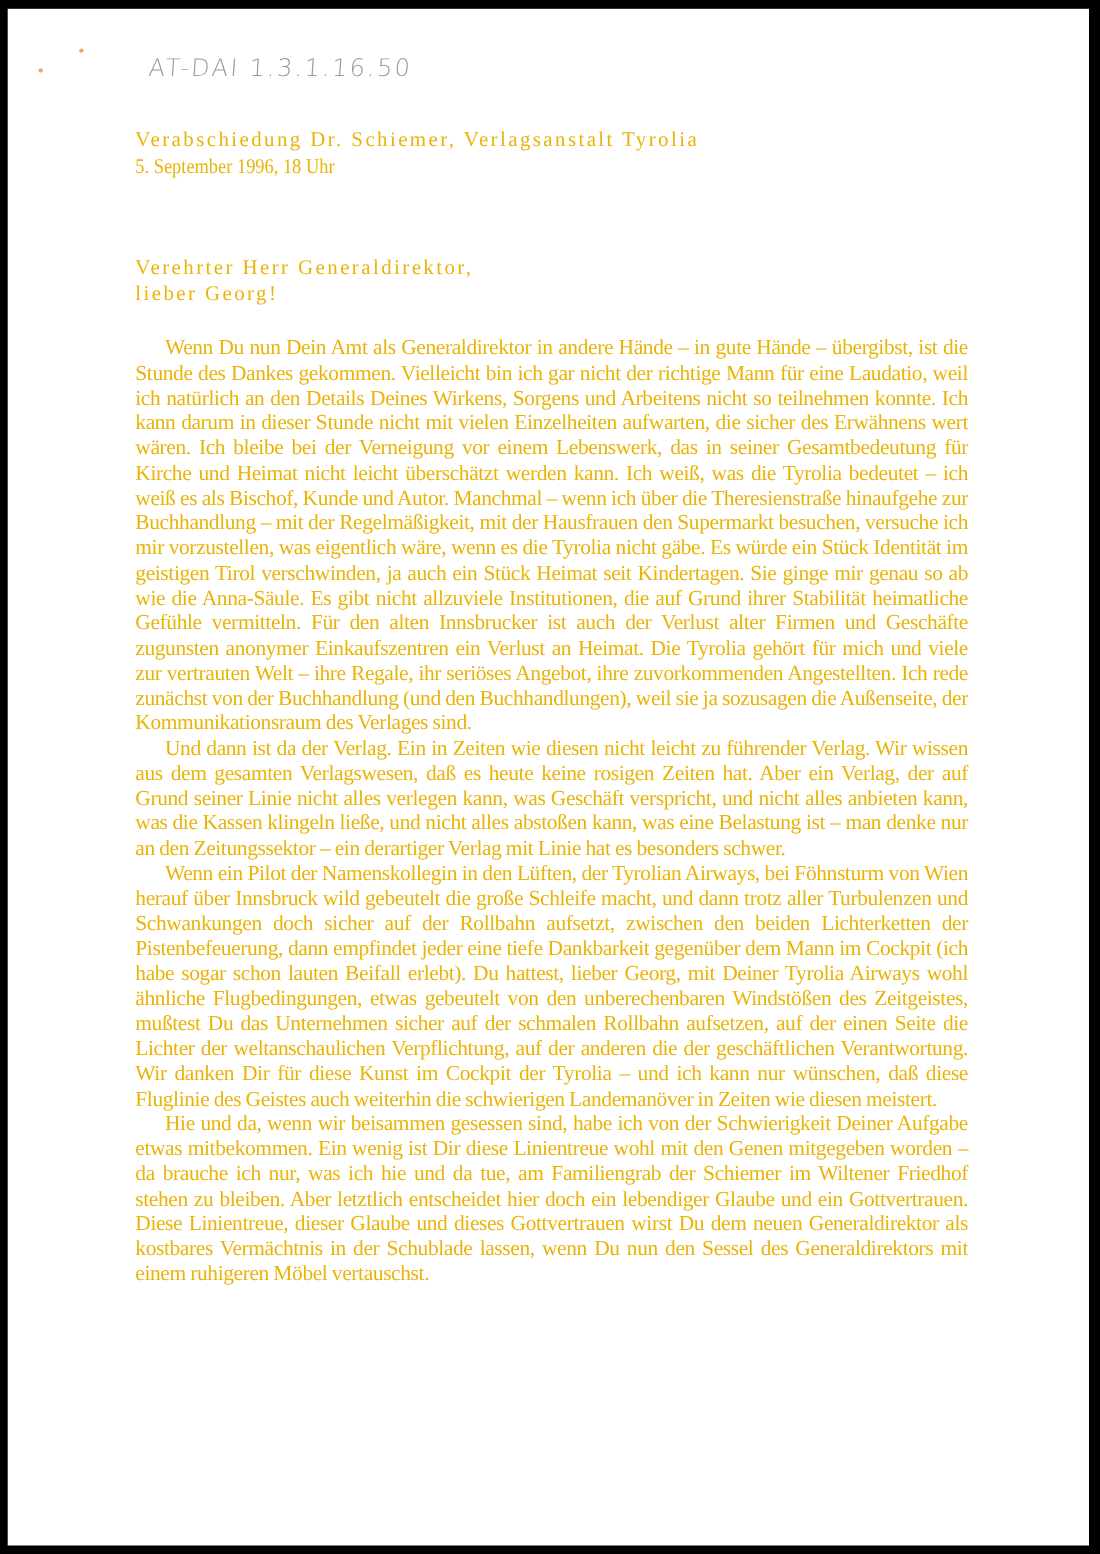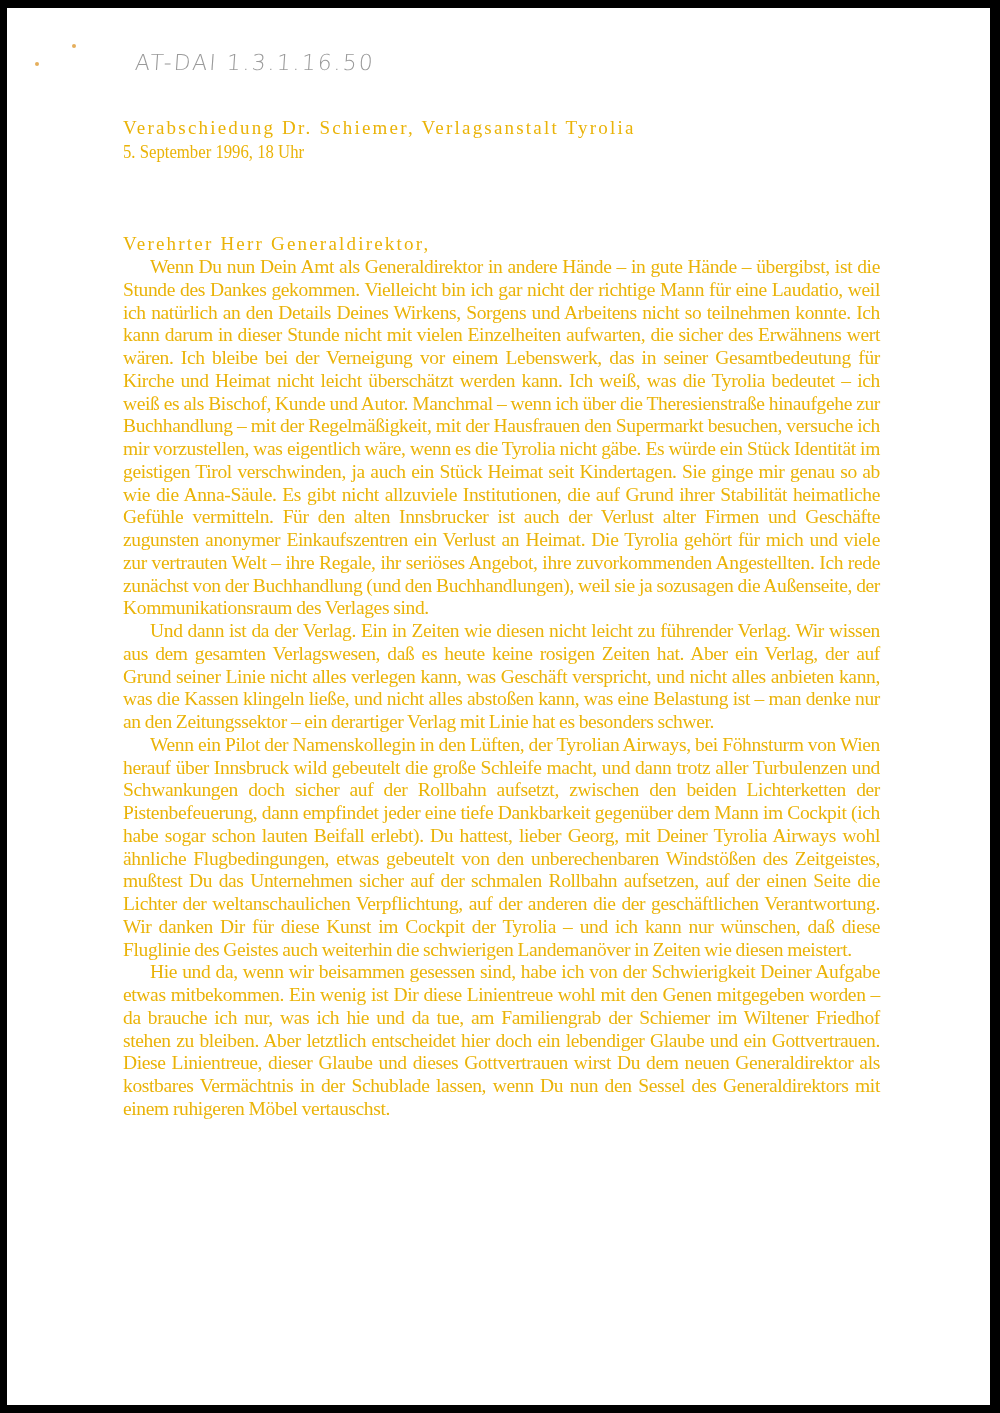--- a/index.html
+++ b/index.html
@@ -61,20 +61,21 @@
       transform-origin: left;
       white-space: nowrap;
     }
     .salutation {
       margin-top: 68px;
     }
     .salutation .heading-line {
       line-height: 24px;
     }
     .body-text {
+      margin-top: 26px;
     }
     .para {
       margin: 0;
       font-size: 19.5px;
       line-height: 22.75px;
       text-align: justify;
       text-indent: 27px;
       letter-spacing: -0.35px;
       word-spacing: -0.5px;
     }
@@ -88,20 +89,21 @@
 
   <div class="archive-note">AT-DAI 1.3.1.16.50</div>
 </div>
 
 <div class="doc">
   <div class="heading-line">Verabschiedung Dr. Schiemer, Verlagsanstalt Tyrolia</div>
   <div class="date-line">5. September 1996, 18 Uhr</div>
 
   <div class="salutation">
     <div class="heading-line">Verehrter Herr Generaldirektor,</div>
+    <div class="heading-line">lieber Georg!</div>
   </div>
 
   <div class="body-text">
     <p class="para">Wenn Du nun Dein Amt als Generaldirektor in andere Hände – in gute Hände – übergibst, ist die Stunde des Dankes gekommen. Vielleicht bin ich gar nicht der richtige Mann für eine Laudatio, weil ich natürlich an den Details Deines Wirkens, Sorgens und Arbeitens nicht so teilnehmen konnte. Ich kann darum in dieser Stunde nicht mit vielen Einzelheiten aufwarten, die sicher des Erwähnens wert wären. Ich bleibe bei der Verneigung vor einem Lebenswerk, das in seiner Gesamtbedeutung für Kirche und Heimat nicht leicht überschätzt werden kann. Ich weiß, was die Tyrolia bedeutet – ich weiß es als Bischof, Kunde und Autor. Manchmal – wenn ich über die Theresienstraße hinaufgehe zur Buchhandlung – mit der Regelmäßigkeit, mit der Hausfrauen den Supermarkt besuchen, versuche ich mir vorzustellen, was eigentlich wäre, wenn es die Tyrolia nicht gäbe. Es würde ein Stück Identität im geistigen Tirol verschwinden, ja auch ein Stück Heimat seit Kindertagen. Sie ginge mir genau so ab wie die Anna-Säule. Es gibt nicht allzuviele Institutionen, die auf Grund ihrer Stabilität heimatliche Gefühle vermitteln. Für den alten Innsbrucker ist auch der Verlust alter Firmen und Geschäfte zugunsten anonymer Einkaufszentren ein Verlust an Heimat. Die Tyrolia gehört für mich und viele zur vertrauten Welt – ihre Regale, ihr seriöses Angebot, ihre zuvorkommenden Ange­stellten. Ich rede zunächst von der Buchhandlung (und den Buchhandlungen), weil sie ja sozusagen die Außenseite, der Kommunikationsraum des Verlages sind.</p>
     <p class="para">Und dann ist da der Verlag. Ein in Zeiten wie diesen nicht leicht zu führender Verlag. Wir wissen aus dem gesamten Verlagswesen, daß es heute keine rosigen Zeiten hat. Aber ein Verlag, der auf Grund seiner Linie nicht alles verlegen kann, was Geschäft verspricht, und nicht alles anbieten kann, was die Kassen klingeln ließe, und nicht alles abstoßen kann, was eine Belastung ist – man denke nur an den Zeitungssektor – ein derartiger Verlag mit Linie hat es besonders schwer.</p>
     <p class="para">Wenn ein Pilot der Namenskollegin in den Lüften, der Tyrolian Airways, bei Föhnsturm von Wien herauf über Innsbruck wild gebeutelt die große Schleife macht, und dann trotz aller Turbulenzen und Schwankungen doch sicher auf der Rollbahn aufsetzt, zwischen den beiden Lichterketten der Pistenbefeuerung, dann empfindet jeder eine tiefe Dankbarkeit gegenüber dem Mann im Cockpit (ich habe sogar schon lauten Beifall erlebt). Du hattest, lieber Georg, mit Deiner Tyrolia Airways wohl ähnliche Flugbedingungen, etwas gebeutelt von den unberechenbaren Windstößen des Zeitgeistes, mußtest Du das Unternehmen sicher auf der schmalen Rollbahn aufsetzen, auf der einen Seite die Lichter der weltanschaulichen Verpflichtung, auf der anderen die der geschäftlichen Verantwortung. Wir danken Dir für diese Kunst im Cockpit der Tyrolia – und ich kann nur wünschen, daß diese Fluglinie des Geistes auch weiterhin die schwierigen Landemanöver in Zeiten wie diesen meistert.</p>
     <p class="para">Hie und da, wenn wir beisammen gesessen sind, habe ich von der Schwierigkeit Deiner Aufgabe etwas mitbekommen. Ein wenig ist Dir diese Linientreue wohl mit den Genen mitgegeben worden – da brauche ich nur, was ich hie und da tue, am Familiengrab der Schiemer im Wiltener Friedhof stehen zu bleiben. Aber letztlich entscheidet hier doch ein lebendiger Glaube und ein Gottvertrauen. Diese Linientreue, dieser Glaube und dieses Gottvertrauen wirst Du dem neuen Generaldirektor als kostbares Vermächtnis in der Schublade lassen, wenn Du nun den Sessel des Generaldirektors mit einem ruhigeren Möbel vertauschst.</p>
   </div>
 </div>
 

